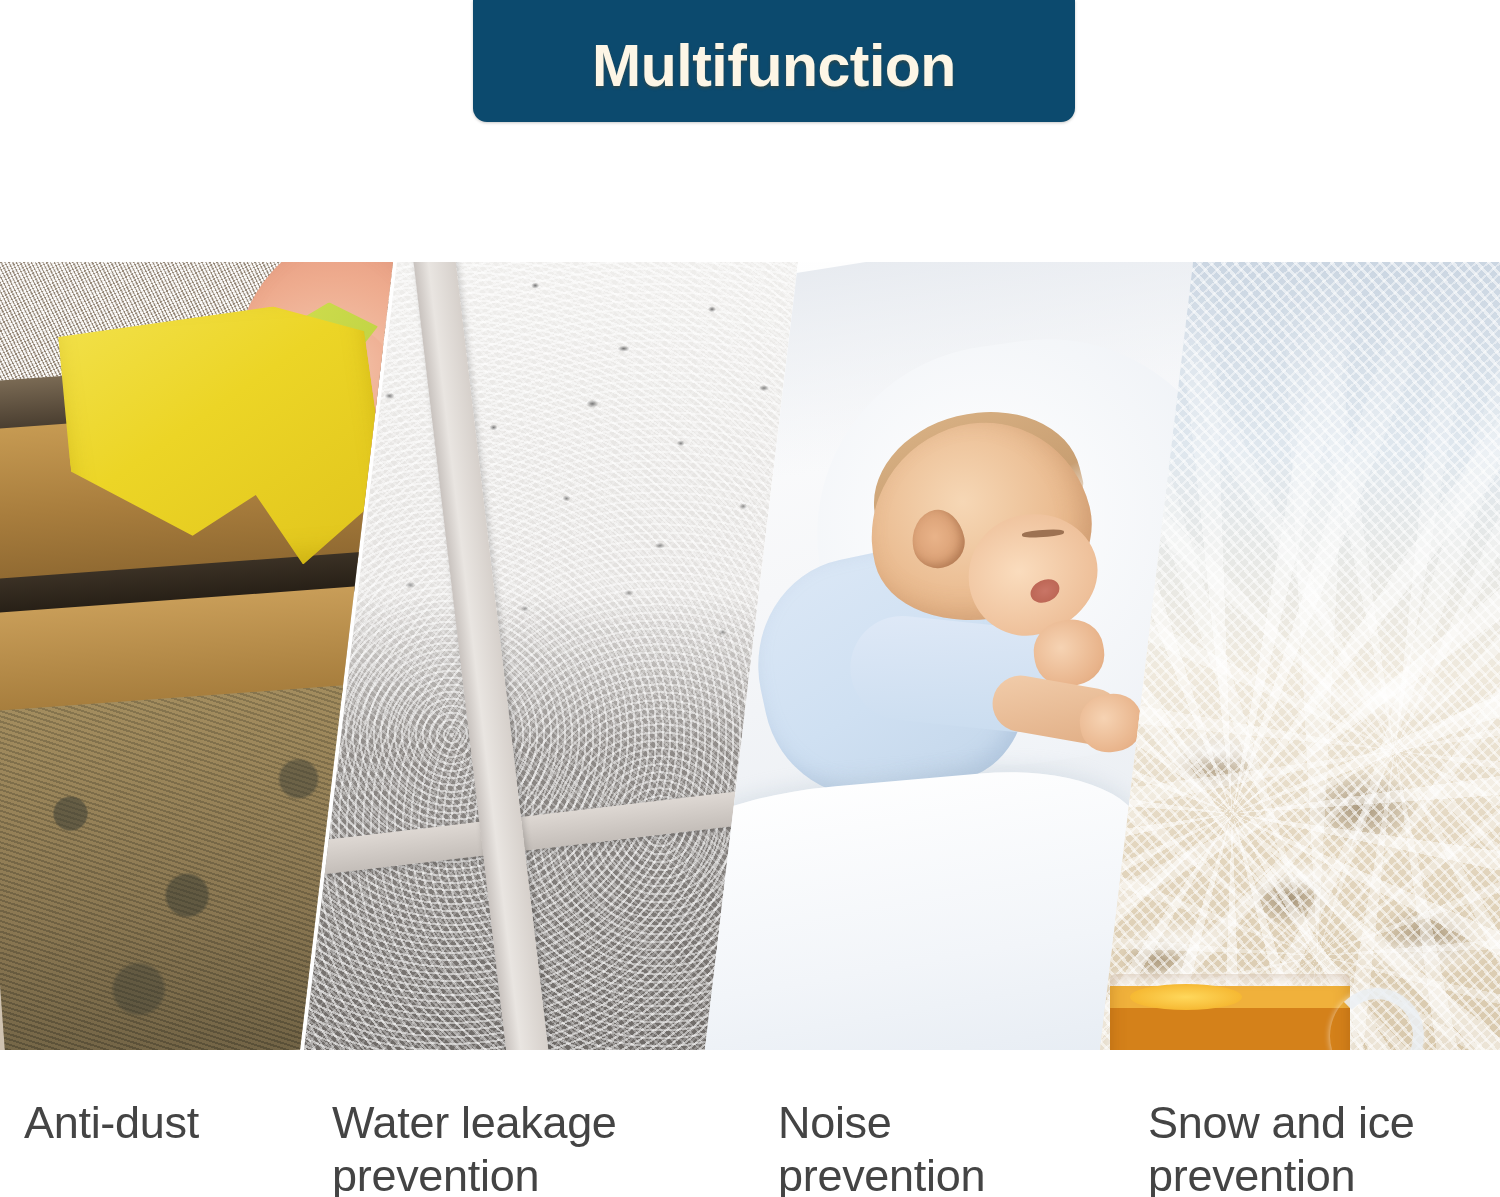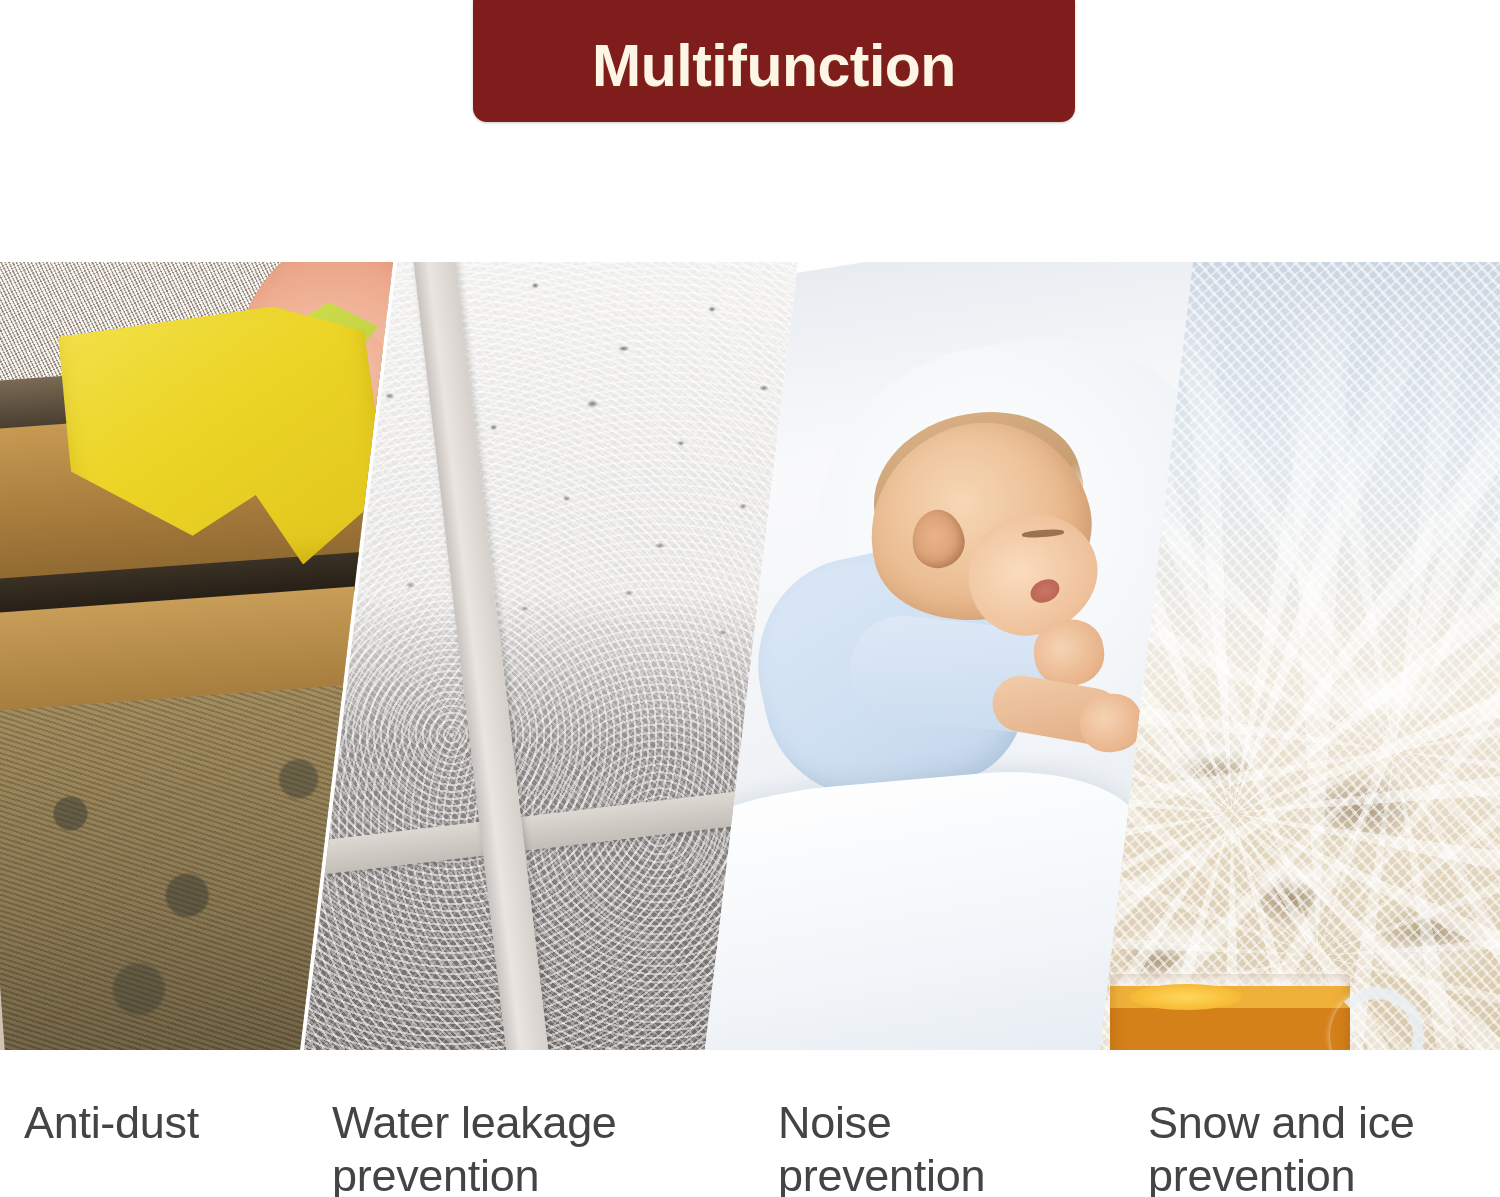--- a/index.html
+++ b/index.html
@@ -15,21 +15,21 @@
     font-family: "Liberation Sans", "DejaVu Sans", sans-serif;
   }
 
   
   #header-banner {
     position: absolute;
     left: 473px;
     top: 0px;
     width: 602px;
     height: 122px;
-    background: #7f1d1d;
+    background: #0c4a6e;
     border-bottom-left-radius: 14px;
     border-bottom-right-radius: 14px;
     box-shadow: 0 1px 3px rgba(0,0,0,0.22);
     display: flex;
     align-items: center;
     justify-content: center;
   }
   #header-title {
     color: #fdf6e6;
     font-size: 59px;

